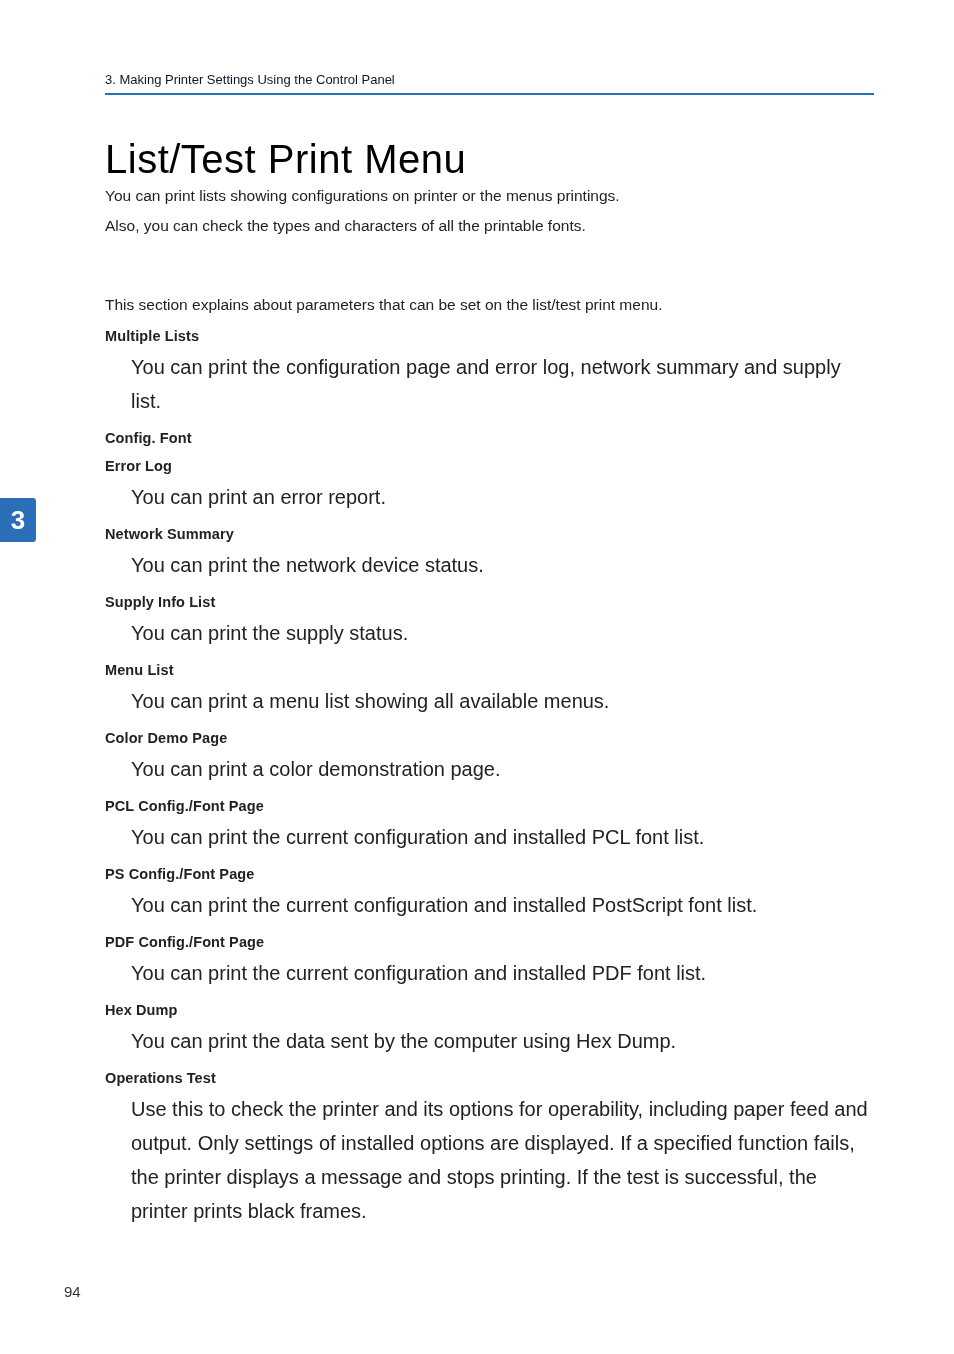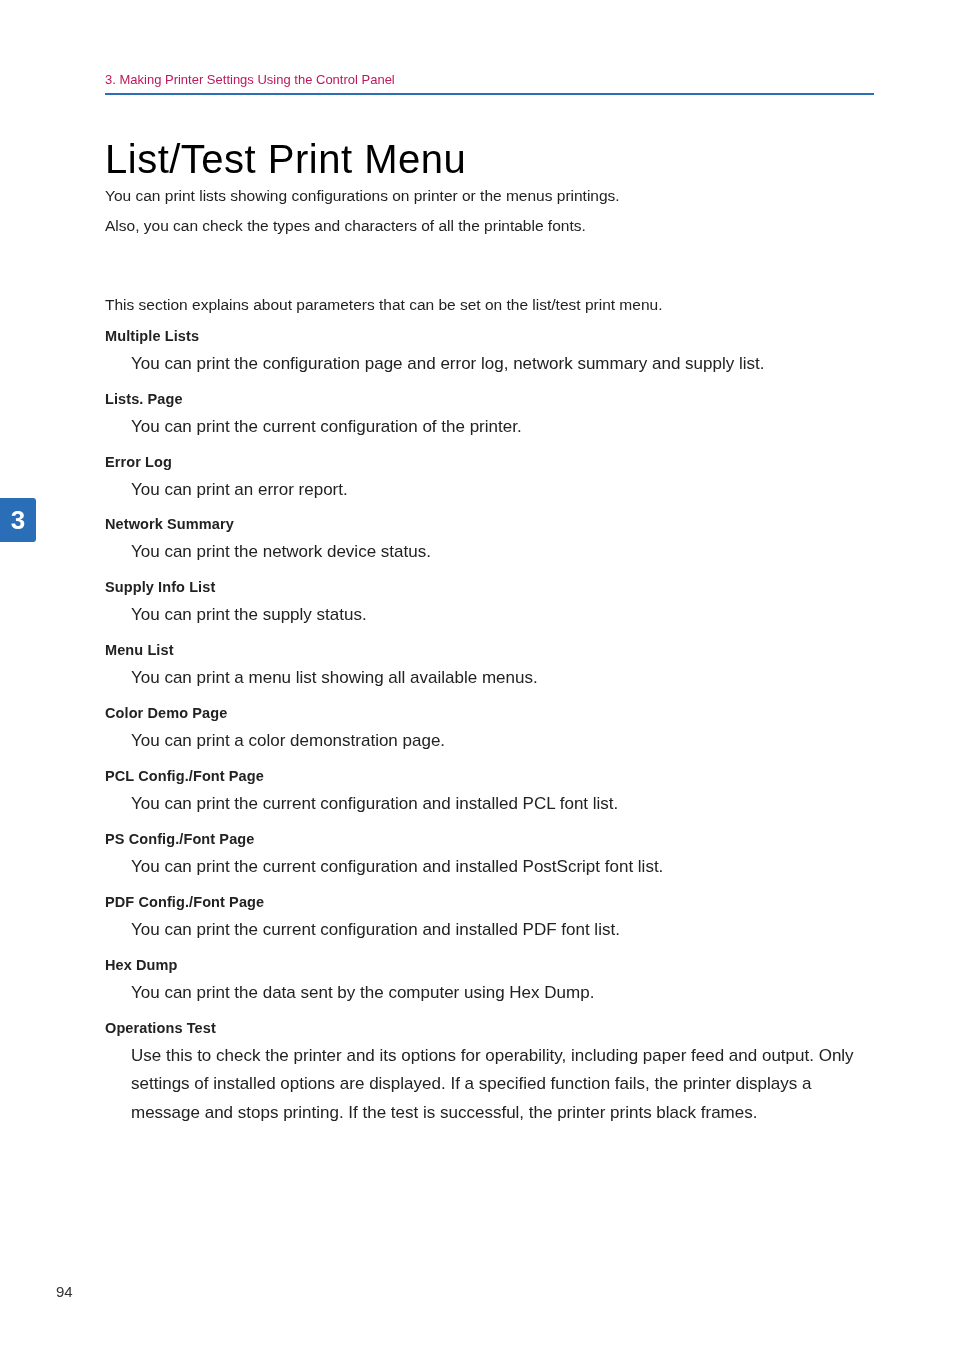--- a/index.html
+++ b/index.html
@@ -14,21 +14,21 @@
     height: 1354px;
     position: relative;
     color: #000;
   }
   .page {
     padding: 72px 80px 60px 105px;
     position: relative;
   }
   .header-line {
     font-size: 13px;
-    color: #be185d;
+    color: #0f172a;
     margin-bottom: 6px;
   }
   .header-rule {
     border: none;
     border-top: 2px solid #2a6eb8;
     margin-bottom: 42px;
   }
   .page-title {
     font-size: 40px;
     font-weight: 400;
@@ -71,21 +71,21 @@
   .param-term {
     font-size: 14.5px;
     font-weight: bold;
     color: #222;
     margin-top: 12px;
     margin-bottom: 6px;
     font-family: "Arial Narrow", Arial, sans-serif;
     letter-spacing: 0.1px;
   }
   .param-desc {
-    font-size: 17px;
+    font-size: 20px;
     color: #222;
     margin-left: 26px;
     line-height: 1.7;
     margin-bottom: 6px;
   }
   .tab-marker {
     position: absolute;
     left: 0;
     top: 498px;
     width: 36px;
@@ -95,21 +95,21 @@
     font-size: 26px;
     font-weight: bold;
     display: flex;
     align-items: center;
     justify-content: center;
     border-top-right-radius: 3px;
     border-bottom-right-radius: 3px;
   }
   .page-number {
     position: absolute;
-    left: 56px;
+    left: 64px;
     bottom: 54px;
     font-size: 15px;
     color: #333;
   }
 </style>
 </head>
 <body>
 
 <div class="page">
   <div class="header-line">3. Making Printer Settings Using the Control Panel</div>
@@ -122,22 +122,21 @@
     <p class="intro-line">Also, you can check the types and characters of all the printable fonts.</p>
   </div>
 
 
   <p class="section-intro">This section explains about parameters that can be set on the list/test print menu.</p>
 
   <div>
     <div class="param-term">Multiple Lists</div>
     <div class="param-desc">You can print the configuration page and error log, network summary and supply list.</div>
 
-    <div class="param-term">Lists. Page</div>
-    <div class="param-desc">You can print the current configuration of the printer.</div>
+    <div class="param-term">Config. Font</div>
 
     <div class="param-term">Error Log</div>
     <div class="param-desc">You can print an error report.</div>
 
     <div class="param-term">Network Summary</div>
     <div class="param-desc">You can print the network device status.</div>
 
     <div class="param-term">Supply Info List</div>
     <div class="param-desc">You can print the supply status.</div>
 

